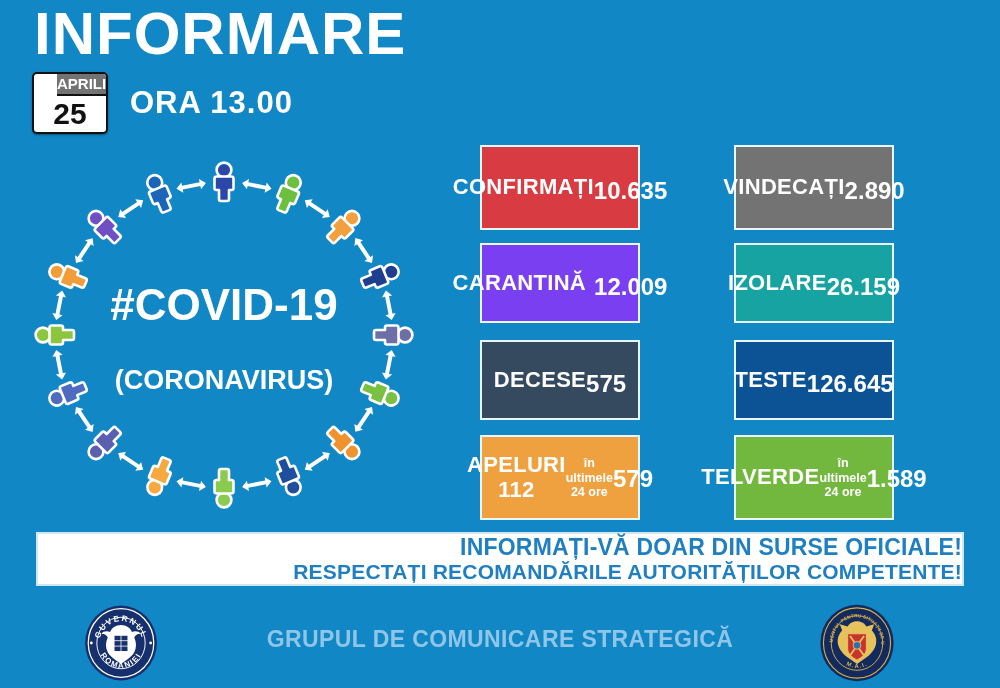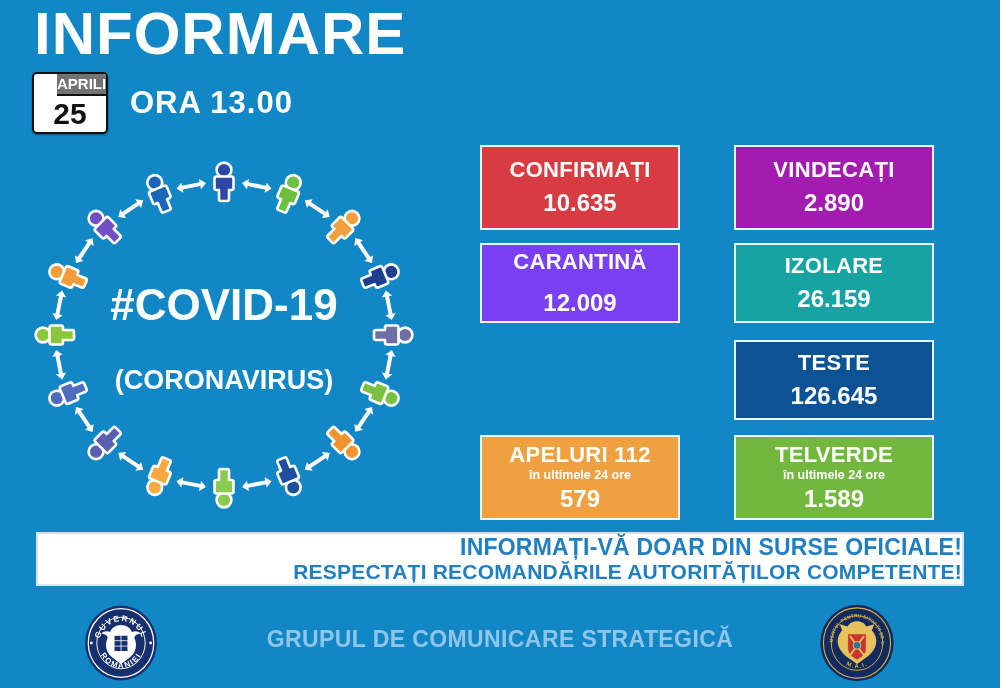--- a/index.html
+++ b/index.html
@@ -46,24 +46,24 @@
   .covid-label{
     position:absolute;left:0;right:0;top:128px;text-align:center;
     color:#ffffff;pointer-events:none;
   }
   .covid-label .l1{font-size:44px;font-weight:bold;letter-spacing:0px;line-height:1.02;}
   .covid-label .l2{font-size:27px;font-weight:bold;letter-spacing:0px;line-height:1.3;margin-top:35px;}
 
   
   .stats{position:absolute;left:480px;top:145px;width:450px;height:375px;}
   .box{
-    position:absolute;width:200px;
+    position:absolute;width:160px;
     border:2px solid #eaf6fd;
     box-sizing:border-box;
-    display:flex;flex-direction:column;
+    display:flex;
     align-items:center;justify-content:center;
     color:#ffffff;text-align:center;
   }
   .box .lbl{font-size:22px;font-weight:bold;letter-spacing:.3px;line-height:1.1;}
   .box .sub{font-size:12.5px;font-weight:bold;line-height:1.15;margin-top:1px;}
   .box .val{font-size:24px;font-weight:bold;line-height:1.1;margin-top:8px;}
   .box.has-sub .val{margin-top:3px;}
 
   .col-l{left:0;}
   .col-r{left:254px;}
@@ -165,34 +165,38 @@
       <div class="l2">(CORONAVIRUS)</div>
     </div>
   </div>
 
   <div class="stats">
 
     <div class="box col-l row1" style="background: rgb(217, 59, 66);">
       <div class="lbl">CONFIRMAȚI</div>
       <div class="val">10.635</div>
     </div>
-    <div class="box col-r row1" style="background: #a21caf;">
+    <div class="box col-r row1" style="background: #737373;">
       <div class="lbl">VINDECAȚI</div>
       <div class="val">2.890</div>
     </div>
 
     <div class="box col-l row2" style="background: rgb(123, 63, 242); gap: 8px;">
       <div class="lbl">CARANTINĂ</div>
       <div class="val">12.009</div>
     </div>
     <div class="box col-r row2" style="background: rgb(24, 163, 163);">
       <div class="lbl">IZOLARE</div>
       <div class="val">26.159</div>
     </div>
 
+    <div class="box col-l row3" style="background: rgb(53, 74, 95);">
+      <div class="lbl">DECESE</div>
+      <div class="val">575</div>
+    </div>
     <div class="box col-r row3" style="background: rgb(11, 83, 148);">
       <div class="lbl">TESTE</div>
       <div class="val">126.645</div>
     </div>
 
     <div class="box col-l row4 has-sub" style="background: rgb(239, 161, 64);">
       <div class="lbl">APELURI 112</div>
       <div class="sub">în ultimele 24 ore</div>
       <div class="val">579</div>
     </div>

